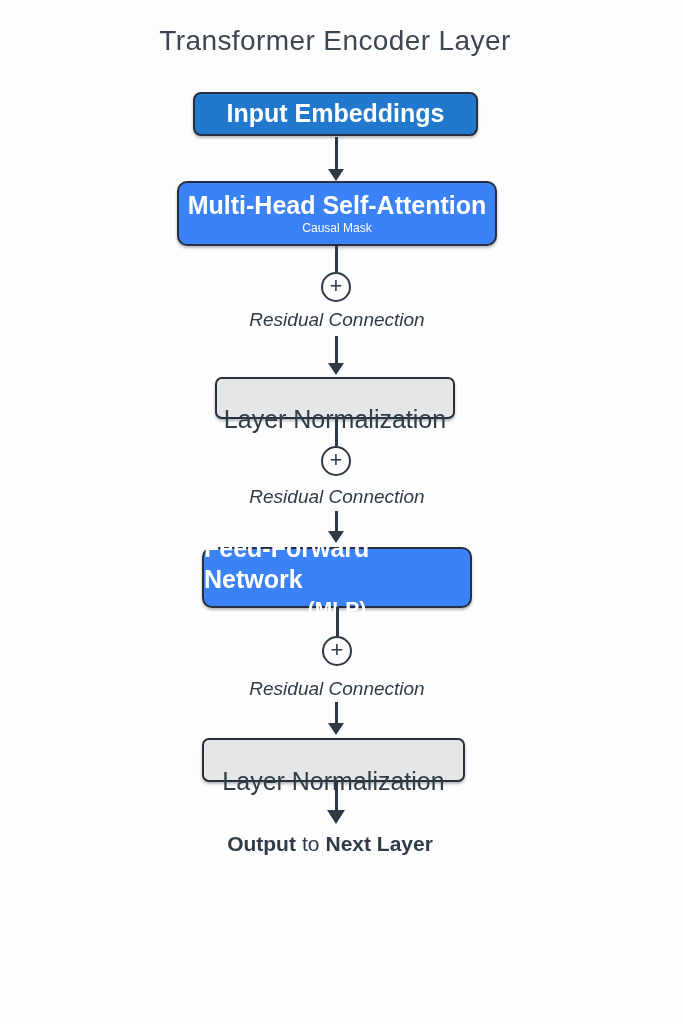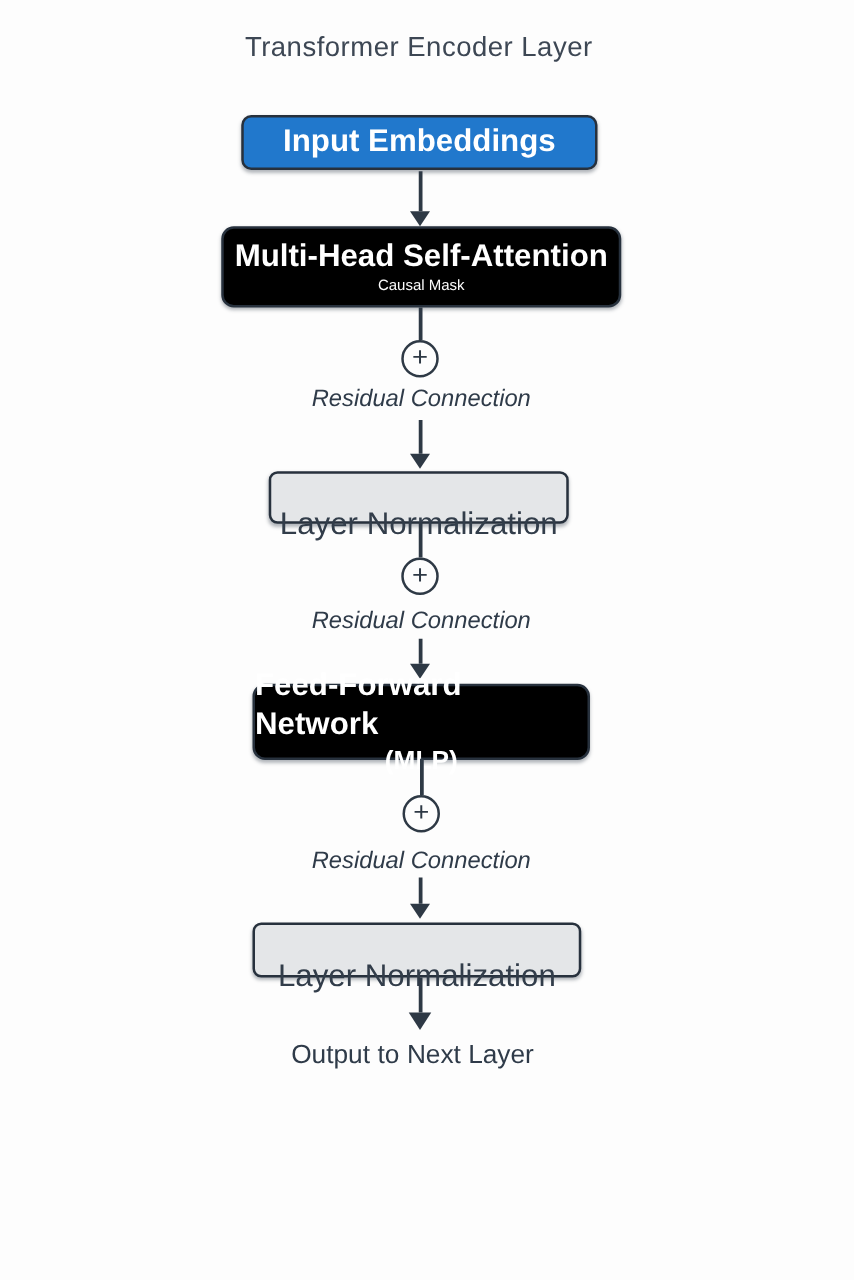--- a/index.html
+++ b/index.html
@@ -12,37 +12,37 @@
     overflow: hidden;
     font-family: "Liberation Sans", sans-serif;
   }
   .title {
     position: absolute;
     top: 25px;
     left: 0;
     width: 670px;
     margin: 0;
     text-align: center;
-    font-size: 22px;
+    font-size: 28px;
     font-weight: 400;
     letter-spacing: 0.4px;
     color: #3d4754;
   }
   .node {
     position: absolute;
     box-sizing: border-box;
     display: flex;
     flex-direction: column;
     align-items: center;
     justify-content: center;
     border: 2px solid #27313d;
     box-shadow: 0 2px 3px rgba(40, 52, 66, 0.35);
   }
   .node.blue   { background: #2178cc; border-radius: 8px; }
-  .node.orange { background: #000000; border-radius: 10px; }
+  .node.orange { background: #3b82f6; border-radius: 10px; }
   .node.gray   { background: #e4e6e8; border-radius: 7px; }
   .node-label {
     font-size: 25px;
     font-weight: bold;
     color: #ffffff;
     line-height: 1.25;
   }
   .node.gray .node-label {
     color: #323d4a;
     font-weight: 400;
@@ -107,21 +107,21 @@
   .output {
     position: absolute;
     left: 0;
     width: 660px;
     display: flex;
     justify-content: center;
     gap: 6px;
     font-size: 21px;
     color: #2f3b49;
   }
-  .output .bold { font-weight: normal; }
+  .output .bold { font-weight: bold; }
 </style>
 </head>
 <body>
 
 <div class="canvas">
 
   <h1 class="title">Transformer Encoder Layer</h1>
 
   <div class="node blue" style="left:193px; top:92px; width:285px; height:44px;">
     <span class="node-label">Input Embeddings</span>

